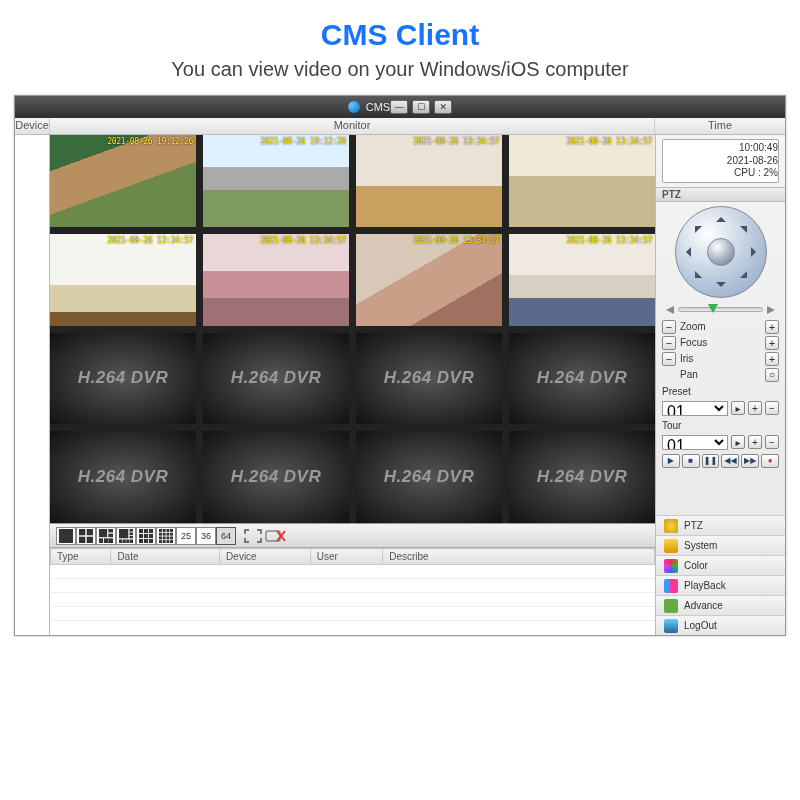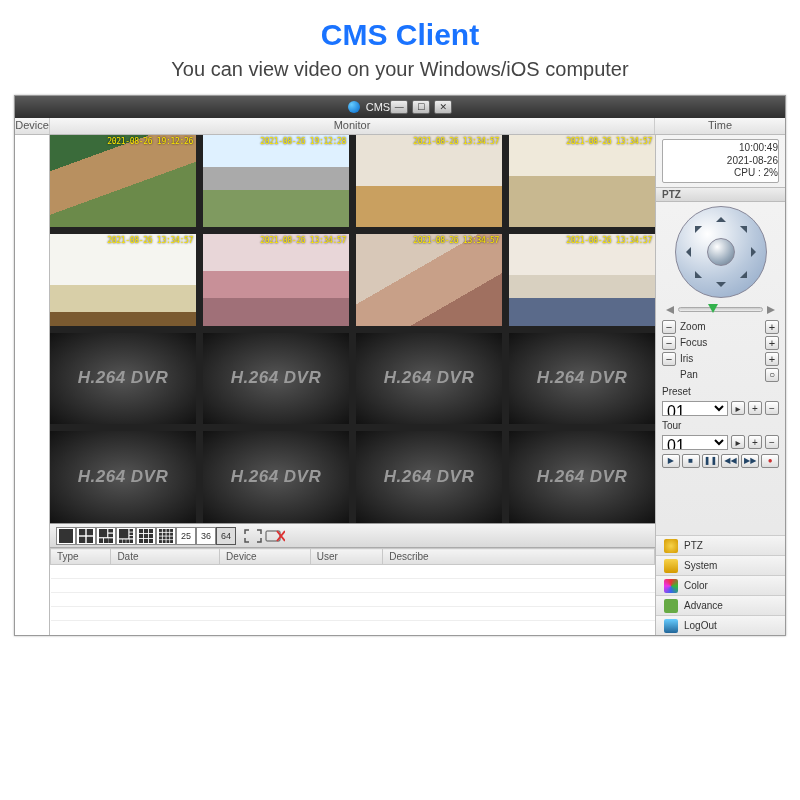--- a/index.html
+++ b/index.html
@@ -377,20 +377,24 @@
             </div>
           <div class="item">
               <span class="ic ic-sys"></span>
               <span>System</span>
             </div>
           <div class="item">
               <span class="ic ic-color"></span>
               <span>Color</span>
             </div>
           <div class="item">
+              <span class="ic ic-pb"></span>
+              <span>PlayBack</span>
+            </div>
+          <div class="item">
               <span class="ic ic-adv"></span>
               <span>Advance</span>
             </div>
           <div class="item">
               <span class="ic ic-logout"></span>
               <span>LogOut</span>
             </div>
         </div>
       </div>
     </div>

